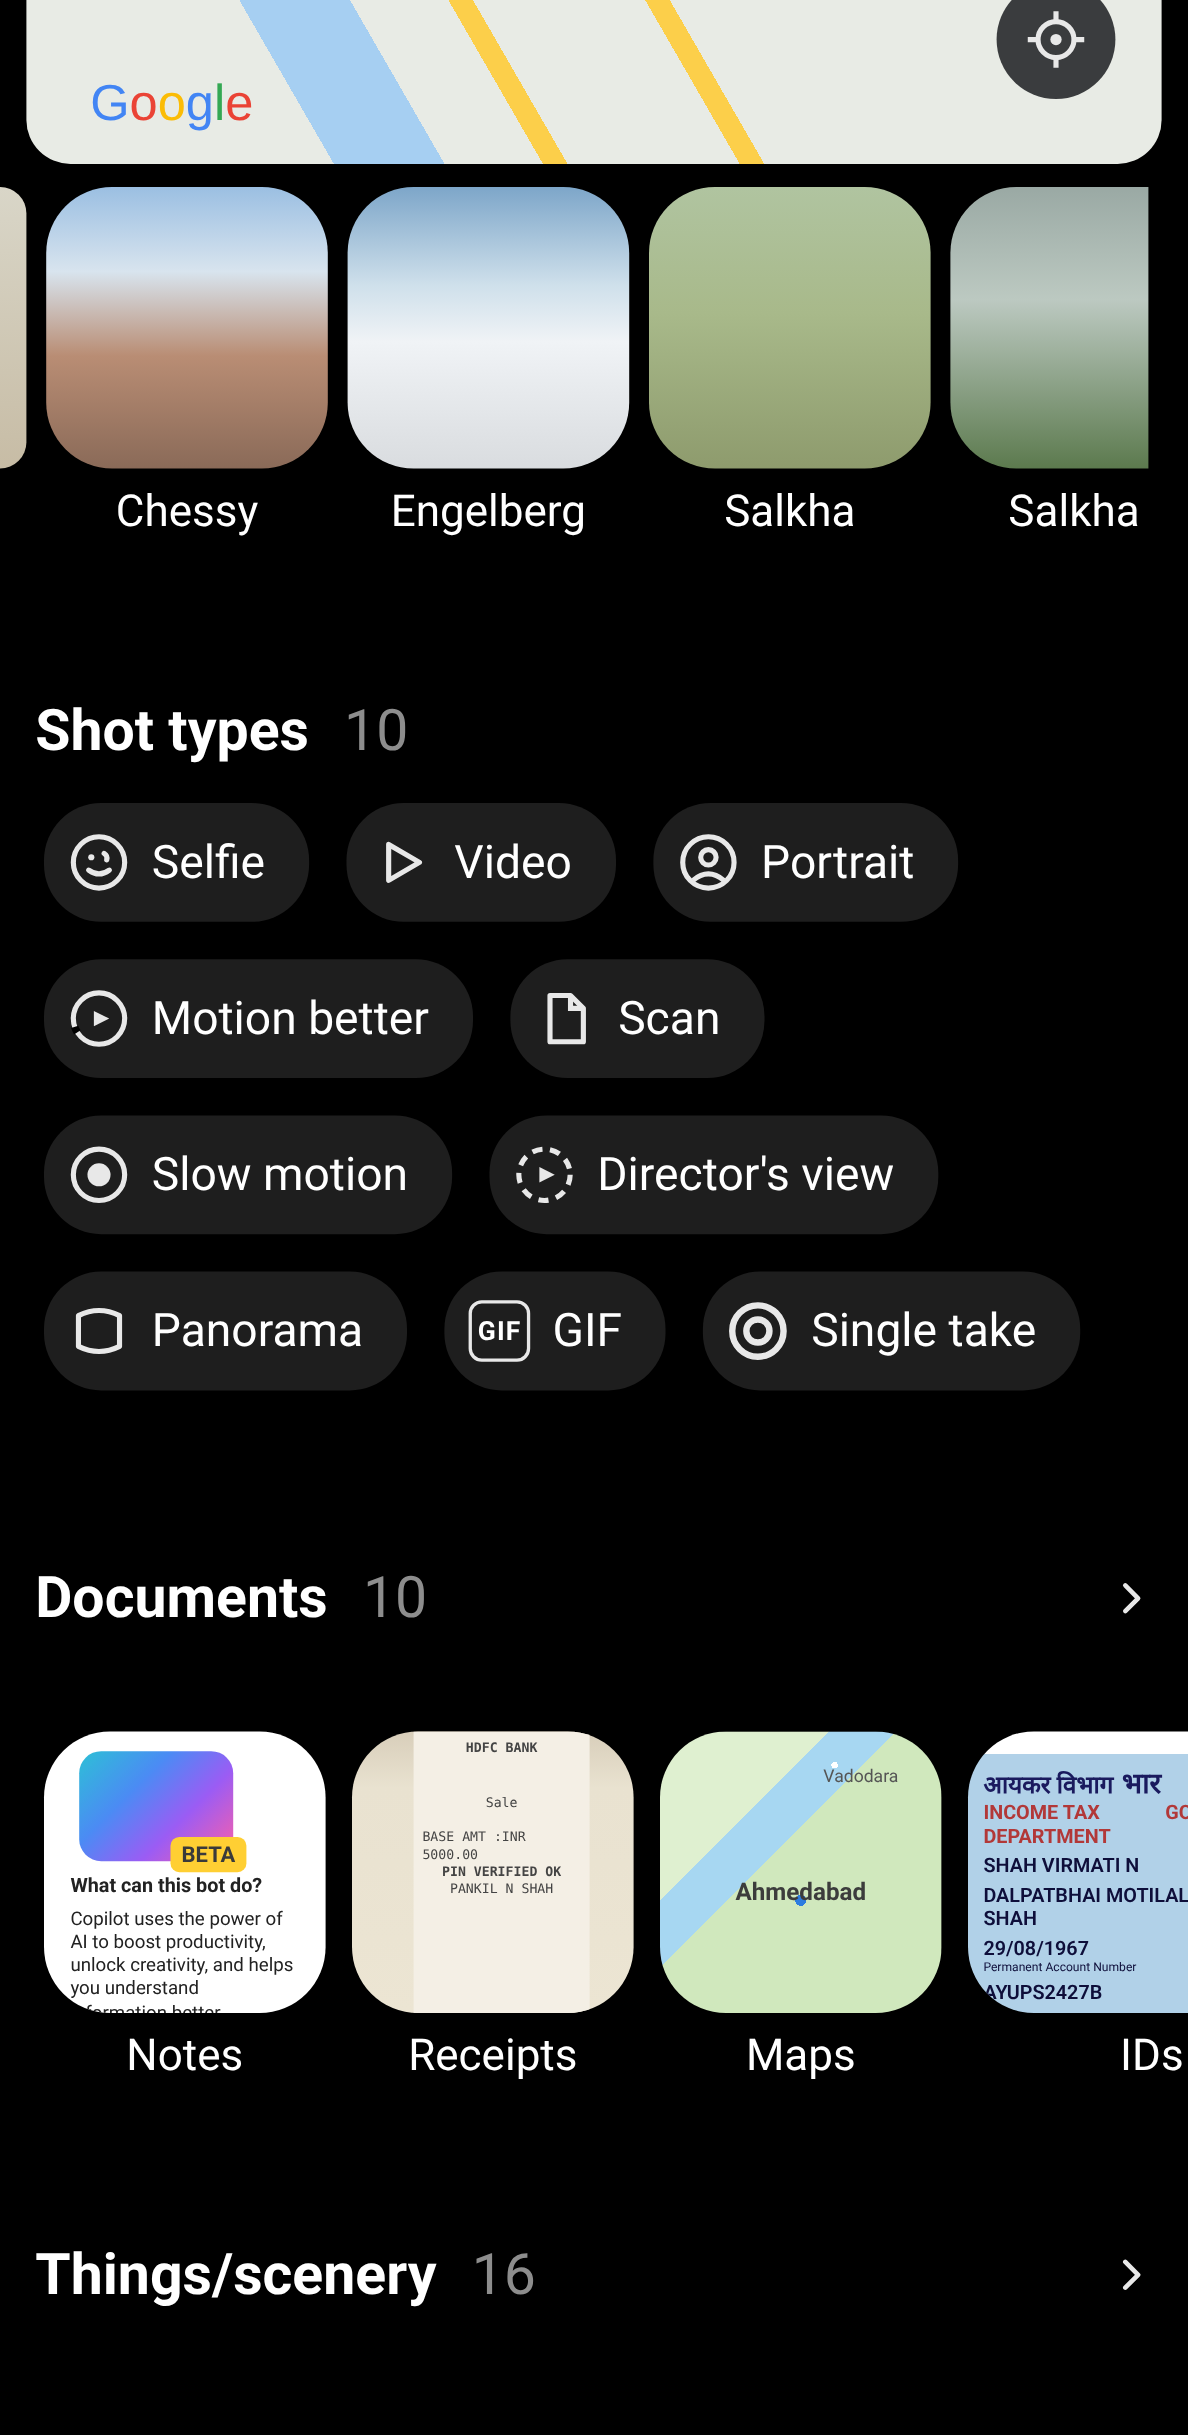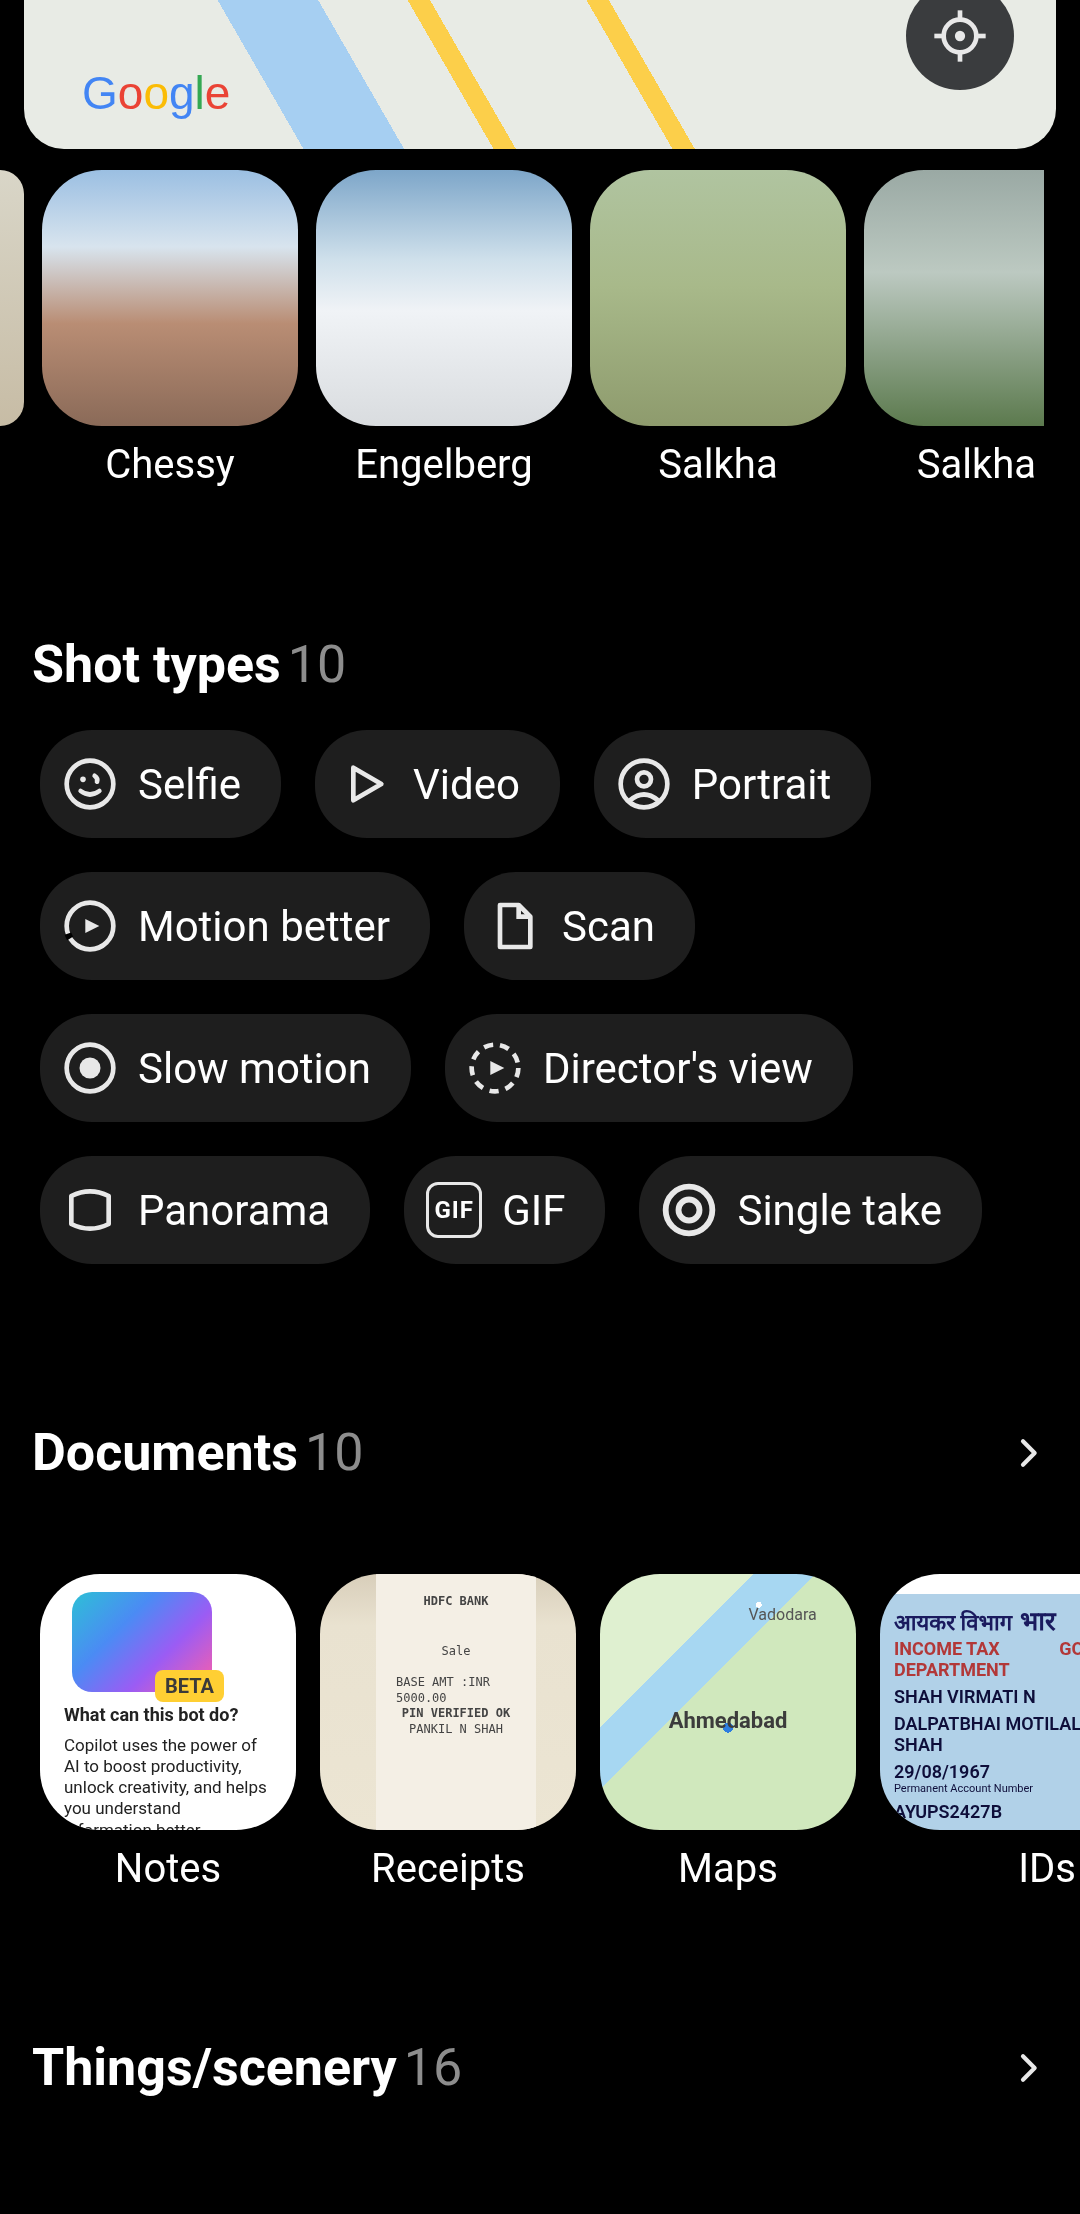--- a/index.html
+++ b/index.html
@@ -75,21 +75,21 @@
   .p2 { background: linear-gradient(to bottom, #7da6c9 0%, #cfe0eb 35%, #f0f3f6 55%, #d9dcdf 100%); }
   .p3 { background: linear-gradient(to bottom, #b0c4a0 0%, #a8b98a 45%, #8e9b6d 100%); }
   .p4 { background: linear-gradient(to bottom, #9aa9a4 0%, #bcc9c1 40%, #5c7a4e 100%); }
 
   
   .section-header {
     position: absolute;
     left: 32px; right: 32px;
     display: flex;
     align-items: center;
-    gap: 7px;
+    gap: 32px;
   }
   .section-title { font-size: 52px; font-weight: 700; }
   .section-count { font-size: 52px; font-weight: 400; color: #8d8d8d; }
   .section-chevron { margin-left: auto; }
 
   #sh-shot { top: 634px; }
   #sh-docs { top: 1422px; }
   #sh-things { top: 2037px; }
 
   
@@ -160,21 +160,21 @@
   }
   .d1-text b { display:block; margin-bottom:8px; font-size:18px; }
 
   .d2 {
     background: linear-gradient(to bottom, #d8ceba 0%, #e9e2d0 20%, #ece5d3 100%);
     position: relative;
   }
   .d2 .receipt {
     position: absolute; left: 56px; right: 40px; top: 0; bottom: 0;
     background: #f4efe5;
-    font-size: 12px; color: #444; padding: 20px; line-height: 1.3;
+    font-size: 12px; color: #444; padding: 8px; line-height: 1.3;
     font-family: monospace;
   }
   .d3 {
     background:
       radial-gradient(circle at 62% 12%, #fff 0 3px, transparent 3px),
       radial-gradient(circle at 50% 60%, #2d7de0 0 5px, transparent 5px),
       linear-gradient(135deg, #dff0d0 0 30%, #a7d7f2 30% 42%, #d0e8bd 42% 100%);
     position: relative;
   }
   .d3-city {

